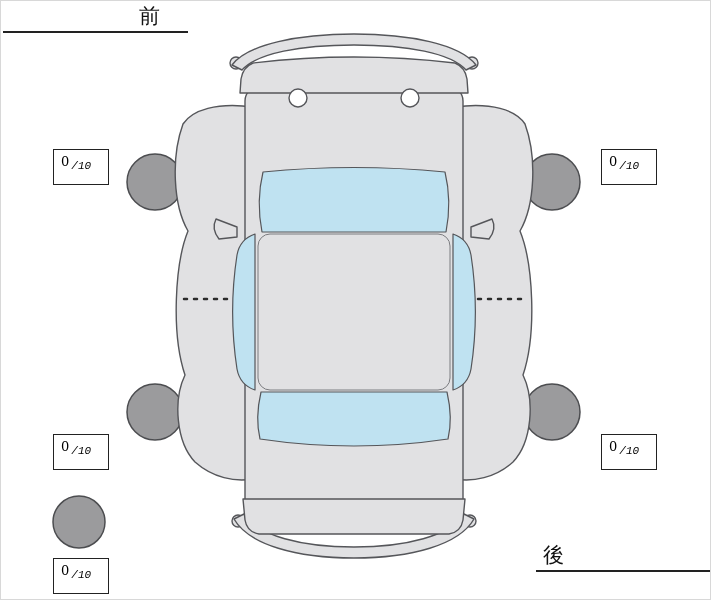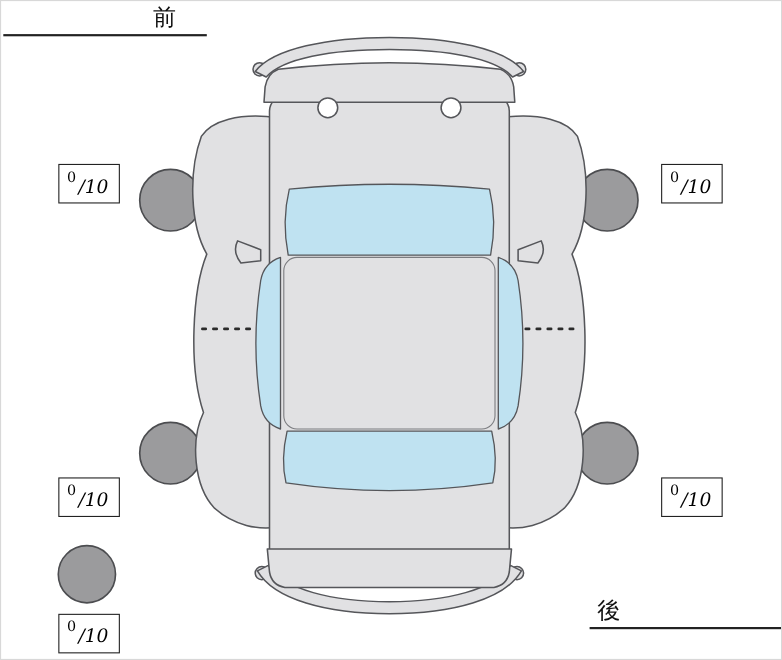--- a/index.html
+++ b/index.html
@@ -37,21 +37,21 @@
     border: 1px solid #222;
     display: flex;
     align-items: flex-start;
     padding: 0 0 0 7px;
     gap: 2px;
     color: #000;
     font-family: "DejaVu Serif", "Liberation Serif", serif;
     cursor: default;
   }
   .score-value { font-size: 13px; margin-top: 4px; }
-  .score-denom { font-size: 17px; margin-top: 10px; font-style: italic; }
+  .score-denom { font-size: 11px; margin-top: 10px; font-style: italic; font-family: Liberation Mono, monospace; }
 
   
   .s-out   { stroke: #55565a; stroke-width: 1.4; stroke-linejoin: round; }
   .s-glass { stroke: #55565a; stroke-width: 1.2; stroke-linejoin: round; }
   .s-wheel { stroke: #4c4d50; stroke-width: 1.5; }
   .s-soft  { stroke: #7b7c80; stroke-width: 1; fill: none; }
   .s-dash  { stroke: #2b2b2b; stroke-width: 2.5; stroke-dasharray: 3 7; stroke-linecap: round; }
 </style>
 </head>
 <body>

